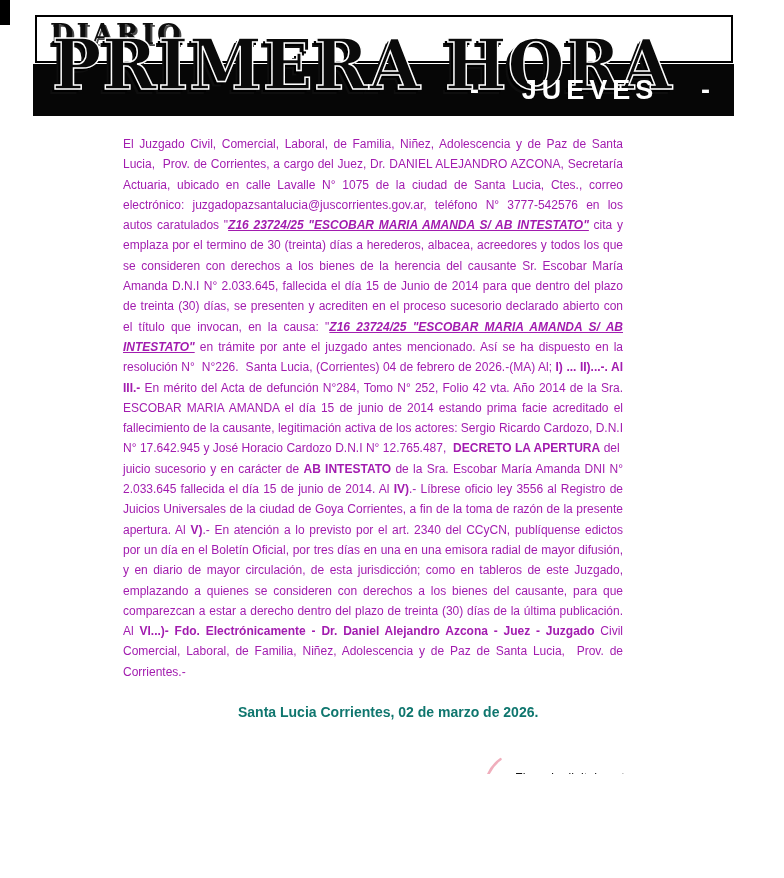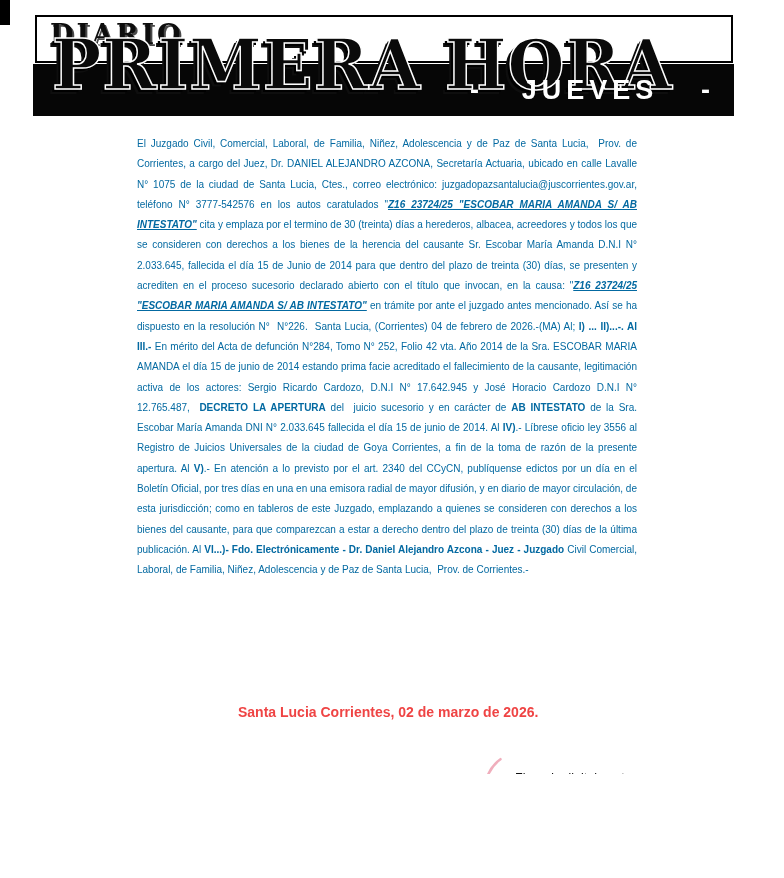--- a/index.html
+++ b/index.html
@@ -45,32 +45,32 @@
     letter-spacing:0.5px;white-space:nowrap;z-index:3;
   }
   .edictos-row{
     position:absolute;left:470px;top:64px;width:240px;height:52px;
     display:flex;align-items:center;justify-content:space-between;
     color:#ffffff;font-weight:bold;font-size:27px;z-index:6;
   }
   .edictos-word{letter-spacing:5px;}
   
   .edict-body{
-    position:absolute;left:137px;top:134px;width:500px;
-    font-size:10px;line-height:20.3px;text-align:justify;
-    color:#0369a1;
+    position:absolute;left:123px;top:134px;width:500px;
+    font-size:12px;line-height:20.3px;text-align:justify;
+    color:#a21caf;
   }
   .seg-normal{font-weight:normal;}
   .seg-bold{font-weight:bold;}
   .seg-bold-italic-underline{
     font-weight:bold;font-style:italic;text-decoration:underline;
   }
   .closing-date{
     position:absolute;left:238px;top:704px;
-    font-size:14px;font-weight:bold;color:#ef4444;white-space:nowrap;
+    font-size:14px;font-weight:bold;color:#0f766e;white-space:nowrap;
   }
   
   .sig-name{
     position:absolute;left:388px;top:768px;
     font-size:28px;line-height:33px;color:#2b2b2b;
     letter-spacing:0.5px;z-index:2;
   }
   .sig-flourish{
     position:absolute;left:468px;top:756px;width:48px;height:106px;z-index:1;
   }

